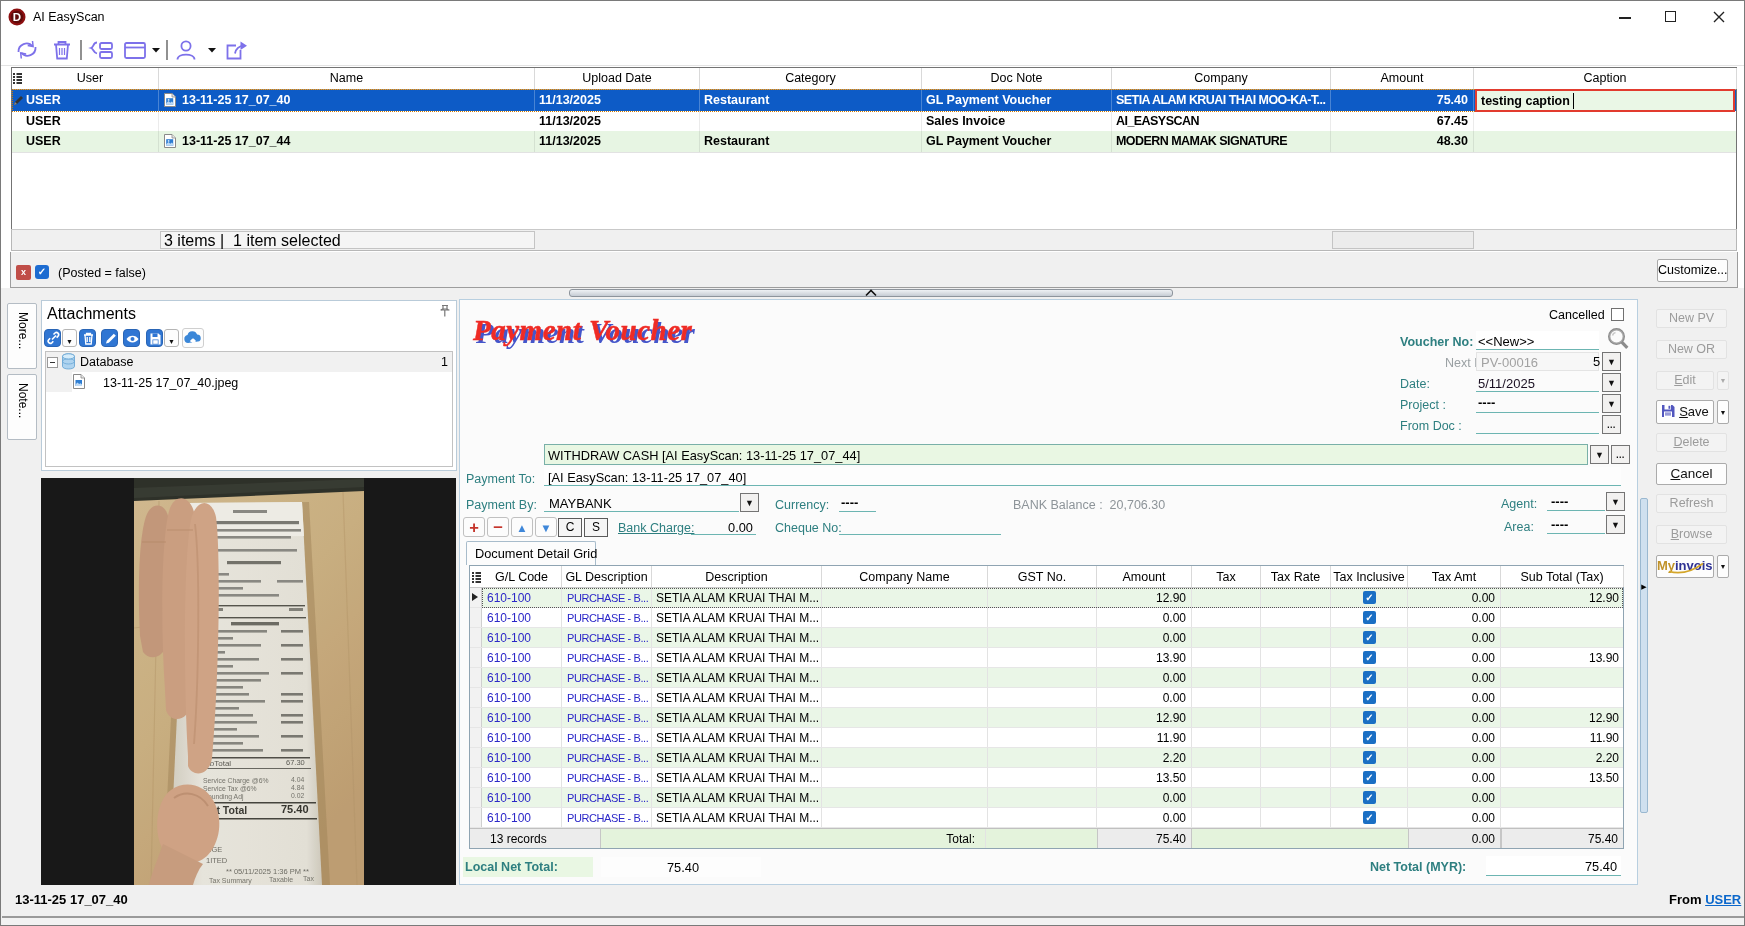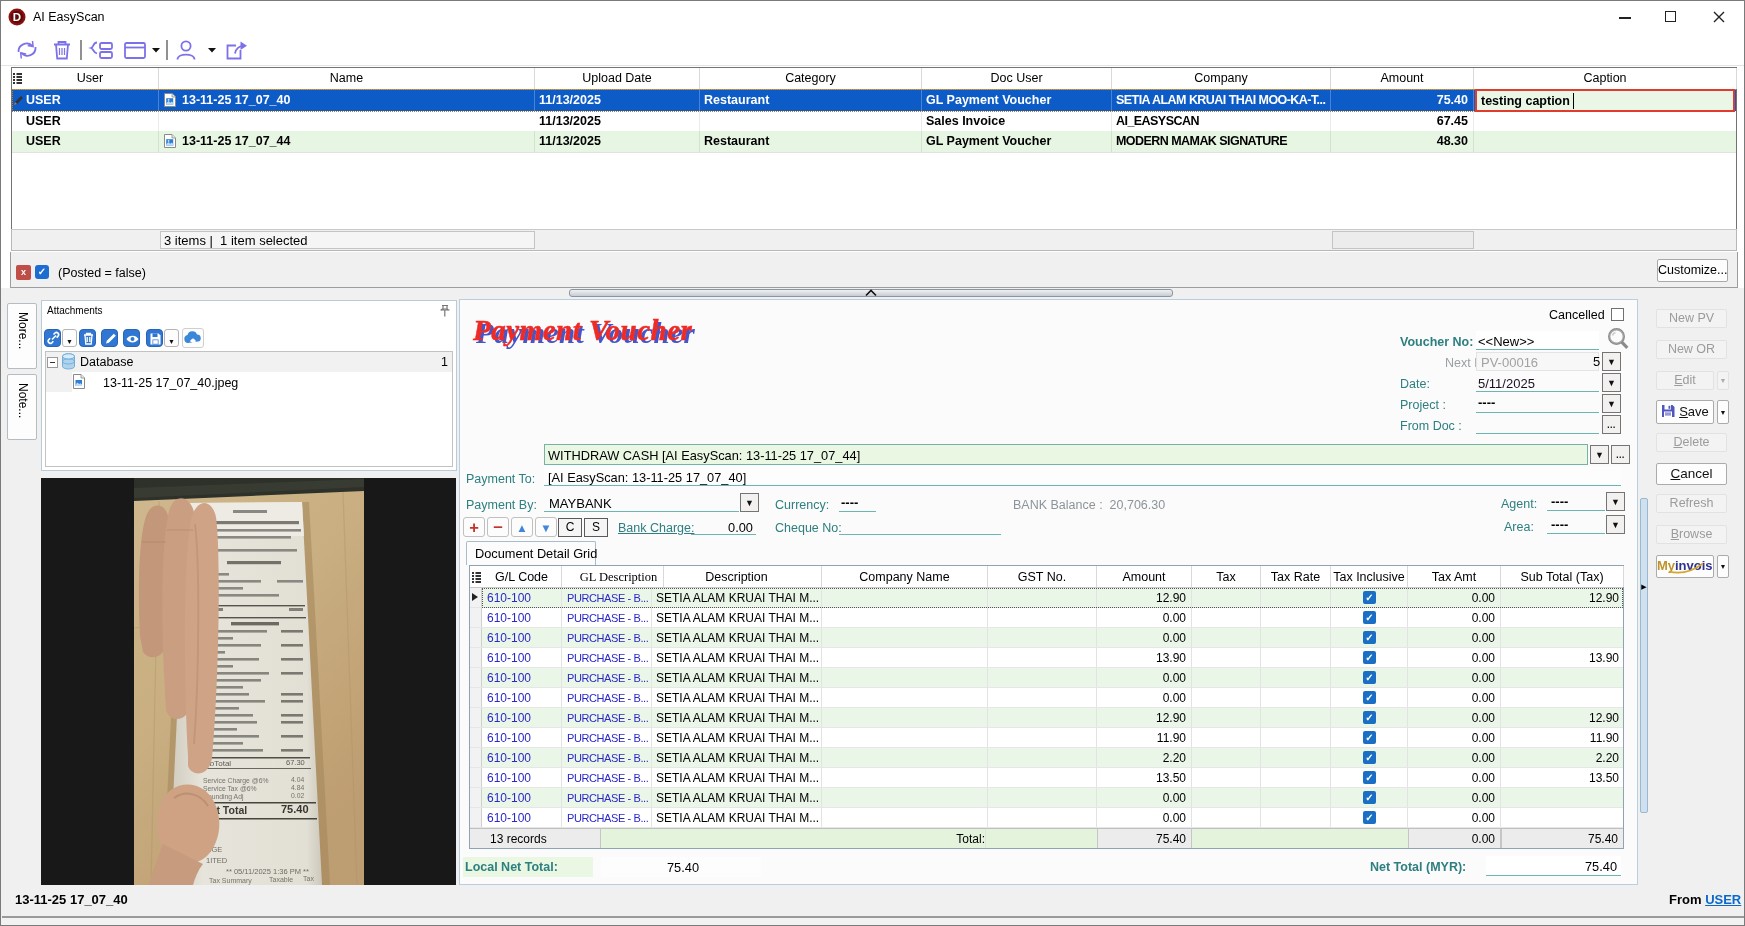--- a/index.html
+++ b/index.html
@@ -68,21 +68,21 @@
   <path d="M226.5 4.5 l6.5 4.3 -6.5 4.3 z" fill="#7d71ea" stroke="none"></path>
  </g>
 </svg>
 
 <div class="ab" style="left:10px;top:66px;width:1726px;height:184px;background:#fff;border:1px solid #737373;"></div>
 <div class="ab" style="left:11px;top:67px;width:1724px;height:22px;background:#fff;border-bottom:1px solid #9a9a9a;">
 <div class="hcell" style="left:10px;width:137px;">User</div>
 <div class="hcell" style="left:147px;width:376px;">Name</div>
 <div class="hcell" style="left:523px;width:165px;">Upload Date</div>
 <div class="hcell" style="left:688px;width:222px;">Category</div>
-<div class="hcell" style="left:910px;width:190px;">Doc User</div>
+<div class="hcell" style="left:910px;width:190px;">Doc Note</div>
 <div class="hcell" style="left:1100px;width:219px;">Company</div>
 <div class="hcell" style="left:1319px;width:143px;">Amount</div>
 <div class="hcell" style="left:1462px;width:263px;">Caption</div>
 </div>
 <svg class="ab" style="left:12px;top:72px" width="9" height="11" viewBox="0 0 9 11">
 <g fill="#333">
         <rect x="0" y="0" width="2" height="2"></rect>
         <rect x="3.5" y="0" width="5.5" height="2"></rect>
 <rect x="0" y="3" width="2" height="2"></rect>
         <rect x="3.5" y="3" width="5.5" height="2"></rect>
@@ -138,21 +138,21 @@
       <path d="M1 10 l1-3 2 2z" fill="#888"></path>
     </svg>
 <svg class="ab" style="left:12px;top:133px" width="8" height="14" viewBox="0 0 8 14"></svg>
 <div class="ab" style="left:1474px;top:88px;width:260px;height:23px;background:#eaf7e6;border:2.5px solid #e23b2e;">
 <span style="position:absolute;left:4px;top:3px;font-size:12.5px;font-weight:bold;color:#000;">testing caption</span>
 <span style="position:absolute;left:96px;top:2px;width:1px;height:16px;background:#000;"></span>
     </div>
 <div class="ab" style="left:11px;top:88px;width:1463px;height:23px;border:1px dotted #cf7a00;border-right:none;pointer-events:none;"></div>
 
 <div class="ab" style="left:10px;top:228px;width:1726px;height:22px;background:#f0f0f0;border:1px solid #b7b7b7;border-top:1px solid #c9c9c9;"></div>
-<div class="ab" style="left:159px;top:230px;width:375px;height:18px;background:#f5f5f5;border:1px solid #c4c4c4;font-size:13px;line-height:17px;padding-left:3px;">3 items |&nbsp; 1 item selected</div>
+<div class="ab" style="left:159px;top:230px;width:375px;height:18px;background:#f5f5f5;border:1px solid #c4c4c4;font-size:16px;line-height:17px;padding-left:3px;">3 items |&nbsp; 1 item selected</div>
 <div class="ab" style="left:1331px;top:230px;width:142px;height:18px;background:#ececec;border:1px solid #c4c4c4;"></div>
 
 <div class="ab" style="left:9px;top:251px;width:1728px;height:36px;background:#f0f0f0;border:1px solid #9d9d9d;border-top:none;"></div>
 <div class="ab" style="left:15px;top:264px;width:15px;height:15px;background:#c04e48;border-radius:2px;color:#fff;font-size:9px;font-weight:bold;text-align:center;line-height:15px;">x</div>
 <div class="ab" style="left:34px;top:264px;width:14px;height:14px;background:#1d6cd1;border-radius:3px;color:#fff;font-size:10px;font-weight:bold;text-align:center;line-height:14px;">✓</div>
 <div class="ab" style="left:57px;top:265px;font-size:12.5px;color:#000;">(Posted = false)</div>
 <div class="ab" style="left:1656px;top:258px;width:71px;height:23px;background:#fdfdfd;border:1px solid #a9a9a9;border-radius:2px;font-size:12.5px;text-align:center;line-height:21px;color:#000;">Customize...</div>
 
 <div class="ab" style="left:0;top:287px;width:1745px;height:10px;background:#f0f0f0;"></div>
 <div class="ab" style="left:568px;top:288px;width:604px;height:8px;background:linear-gradient(#eef1f4,#c6ccd4);border:1px solid #8d949c;border-radius:3px;"></div>
@@ -163,21 +163,21 @@
 <div class="ab" style="left:0;top:297px;width:1745px;height:629px;background:#f0f0f0;"></div>
 
 <div class="ab" style="left:6px;top:302px;width:30px;height:66px;background:#fdfdfd;border:1px solid #b4bcc4;border-radius:2px;">
 <div style="writing-mode:vertical-rl;font-size:12px;color:#000;margin:8px 0 0 8px;">More...</div>
     </div>
 <div class="ab" style="left:6px;top:373px;width:30px;height:66px;background:#fdfdfd;border:1px solid #b4bcc4;border-radius:2px;">
 <div style="writing-mode:vertical-rl;font-size:12px;color:#000;margin:8px 0 0 8px;">Note...</div>
     </div>
 
 <div class="ab" style="left:40px;top:299px;width:416px;height:171px;background:#fff;border:1px solid #b9cbd9;"></div>
-<div class="ab" style="left:46px;top:304px;font-size:10px;color:#000;">Attachments</div>
+<div class="ab" style="left:46px;top:304px;font-size:16px;color:#000;">Attachments</div>
 <svg class="ab" style="left:437px;top:303px" width="13" height="14" viewBox="0 0 13 14">
  <g stroke="#777" stroke-width="1.2" fill="none">
         <path d="M4 1.5 h6 M5 1.5 v4 M9 1.5 v4 M2.5 6 h9 M6.8 6 v6.5"></path>
         <path d="M3 6 l1.5 -1 h4.5 l1.5 1"></path>
       </g>
     </svg>
 
 <div class="ab" style="left:43px;top:328px;width:17px;height:18px;background:#3076d3;border:1px solid #2a65b5;border-radius:4px;"><svg width="15" height="16" viewBox="0 0 15 16" style="margin:0 0 0 1px">
         <g stroke="#fff" stroke-width="1.6" fill="none">
           <path d="M6 9.5 l4 -4"></path>
@@ -429,21 +429,21 @@
 <div class="ab" style="left:690px;top:519px;width:62px;text-align:right;font-size:12.8px;color:#000;">0.00</div>
 <div class="lbl" style="left:774px;top:520px;">Cheque No:</div>
 <div class="fu ab" style="left:838px;top:516px;width:162px;height:18px;"></div>
 
 <div class="ab" style="left:465px;top:540px;width:130px;height:24px;background:#fcfcfc;border:1px solid #a8bccb;border-bottom:none;border-radius:2px 2px 0 0;"></div>
 <div class="ab" style="left:474px;top:545px;font-size:12.8px;color:#000;">Document Detail Grid</div>
 
 <div class="ab" style="left:468px;top:564px;width:1155px;height:284px;background:#fff;border:1px solid #8fa4b2;"></div>
 <div class="ab" style="left:469px;top:565px;width:1153px;height:22px;background:#fff;border-bottom:1px solid #c9c9c9;">
 <div class="hcell" style="left:12px;width:80px;line-height:22px;">G/L Code</div>
-<div class="hcell" style="left:104px;width:90px;line-height:22px;font-family:Liberation Serif, serif;">GL Description</div>
+<div class="hcell" style="left:92px;width:90px;line-height:22px;">GL Description</div>
 <div class="hcell" style="left:182px;width:170px;line-height:22px;">Description</div>
 <div class="hcell" style="left:352px;width:166px;line-height:22px;">Company Name</div>
 <div class="hcell" style="left:518px;width:109px;line-height:22px;">GST No.</div>
 <div class="hcell" style="left:627px;width:95px;line-height:22px;">Amount</div>
 <div class="hcell" style="left:722px;width:69px;line-height:22px;">Tax</div>
 <div class="hcell" style="left:791px;width:70px;line-height:22px;">Tax Rate</div>
 <div class="hcell" style="left:861px;width:77px;line-height:22px;">Tax Inclusive</div>
 <div class="hcell" style="left:938px;width:93px;line-height:22px;">Tax Amt</div>
 <div class="hcell" style="left:1031px;width:123px;line-height:22px;">Sub Total (Tax)</div>
 </div>
@@ -649,21 +649,21 @@
         <span class="chk" style="left:32px;top:3px;">✓</span>
       </div>
 <div class="dgc" style="left:938px;width:93px;color:#000;text-align:right;padding-right:5px;">0.00</div>
 <div class="dgc" style="left:1031px;width:123px;color:#000;text-align:right;padding-right:5px;border-right:none;"></div>
 </div>
 <div class="ab" style="left:481px;top:587px;width:1141px;height:20px;border:1px dotted #555;pointer-events:none;"></div>
 <div class="ab" style="left:471px;top:592px;width:0;height:0;border-left:6px solid #222;border-top:4.5px solid transparent;border-bottom:4.5px solid transparent;"></div>
 
 <div class="ab" style="left:469px;top:827px;width:1153px;height:20px;background:#e4f3dc;border-top:1px solid #c0c0c0;">
  <div class="dgc" style="left:0;width:131px;background:#ececec;border-right:1px solid #c6c6c6;padding-left:20px;color:#000;">13 records</div>
- <div class="dgc" style="left:131px;width:385px;text-align:right;padding-right:0;color:#000;">Total:</div>
+ <div class="dgc" style="left:131px;width:385px;text-align:right;padding-right:10px;color:#000;">Total:</div>
  <div class="dgc" style="left:627px;width:95px;background:#ececec;border:1px solid #c6c6c6;border-top:none;border-bottom:none;text-align:right;padding-right:5px;color:#000;">75.40</div>
  <div class="dgc" style="left:938px;width:93px;background:#ececec;border:1px solid #c6c6c6;border-top:none;border-bottom:none;text-align:right;padding-right:5px;color:#000;">0.00</div>
  <div class="dgc" style="left:1031px;width:122px;background:#ececec;border-left:1px solid #c6c6c6;text-align:right;padding-right:5px;color:#000;border-right:none;">75.40</div>
 </div>
 
 <div class="ab" style="left:462px;top:856px;width:130px;height:20px;background:#e9f7e3;"></div>
 <div class="lbl" style="left:464px;top:859px;font-weight:bold;">Local Net Total:</div>
 <div class="ab" style="left:600px;top:856px;width:160px;height:20px;background:#fdfdfd;"></div>
 <div class="ab" style="left:666px;top:859px;font-size:12.8px;color:#000;">75.40</div>
 <div class="lbl" style="left:1369px;top:859px;font-weight:bold;">Net Total (MYR):</div>

